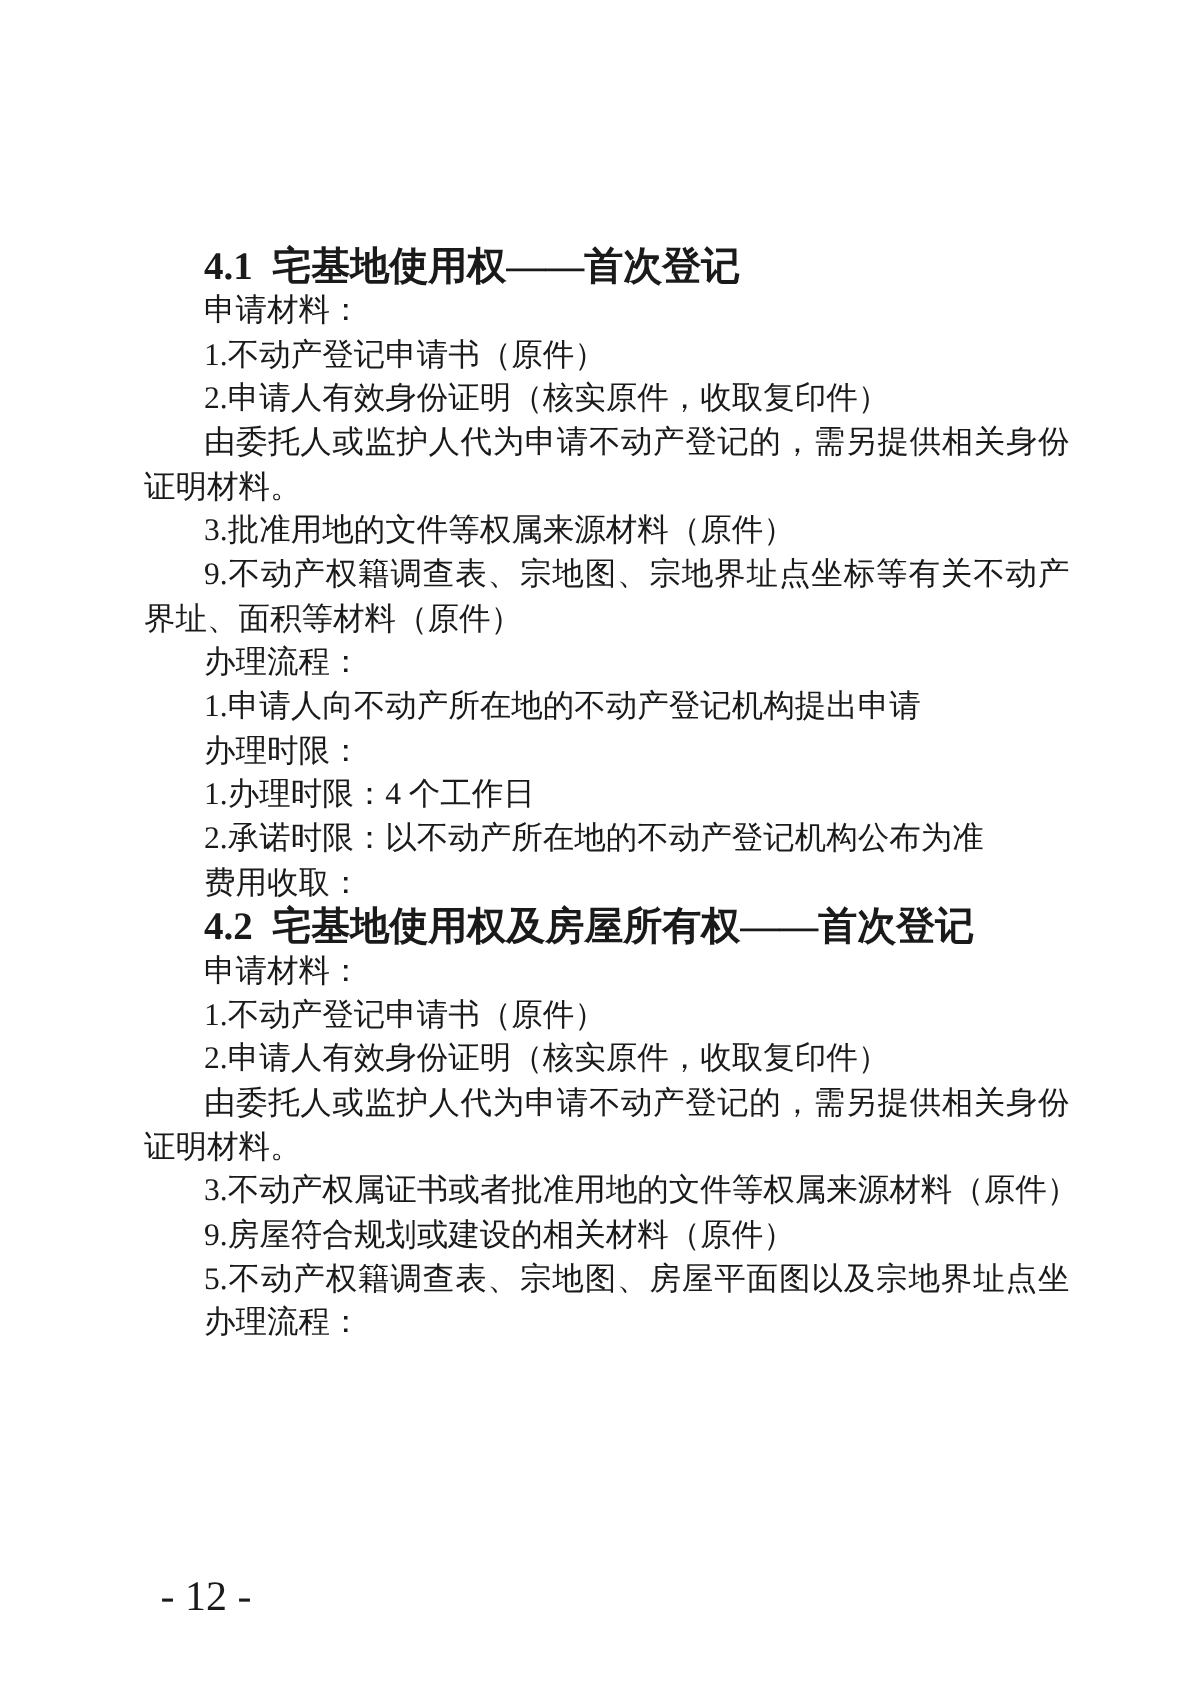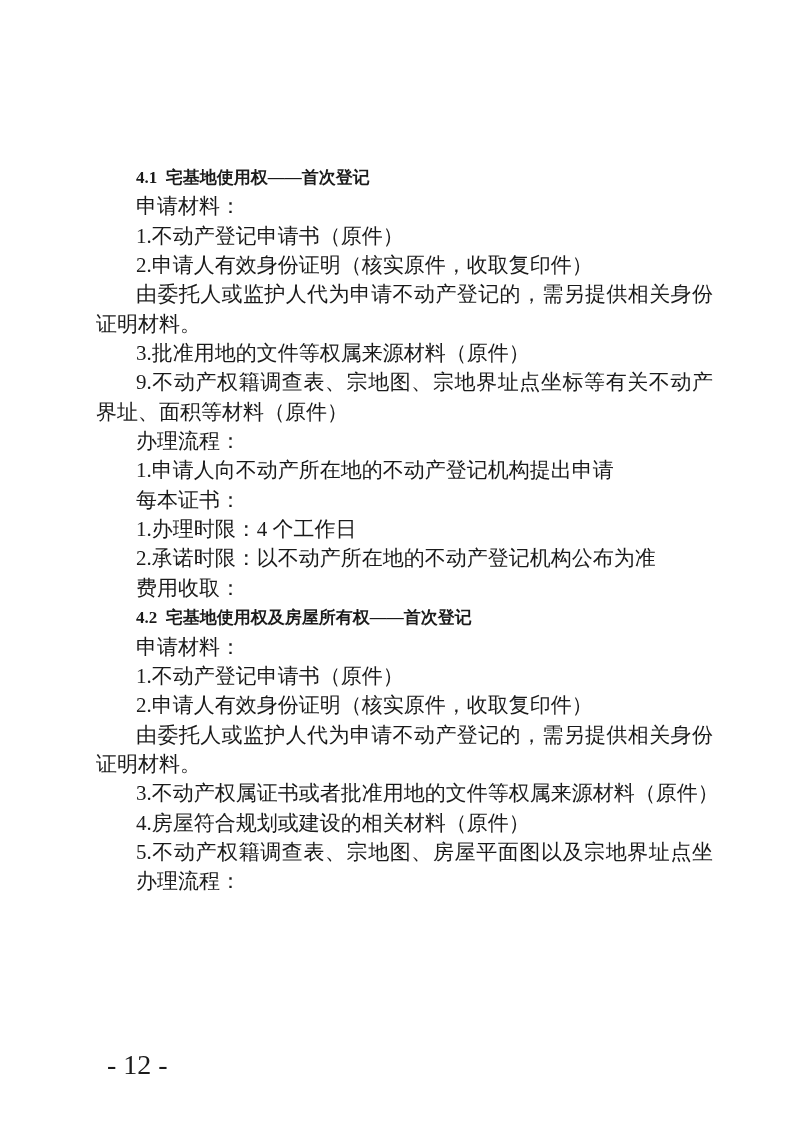--- a/index.html
+++ b/index.html
@@ -34,21 +34,21 @@
   .ind {
     padding-left: 40px;     
   }
   .stretch {                
     white-space: normal;
     text-align: justify;
     text-align-last: justify;
   }
   .head {
     font-weight: bold;
-    font-size: 17px;
+    font-size: 26px;
   }
   .footer {
     position: absolute;
     left: 107px;
     top: 1052px;
     font-size: 28px;
     line-height: 26px;
     color: #1a1a1a;
   }
 </style>
@@ -62,32 +62,32 @@
     <p class="ln ind">申请材料：</p>
     <p class="ln ind">1.不动产登记申请书（原件）</p>
     <p class="ln ind">2.申请人有效身份证明（核实原件，收取复印件）</p>
     <p class="ln ind stretch">由委托人或监护人代为申请不动产登记的，需另提供相关身份</p>
     <p class="ln">证明材料。</p>
     <p class="ln ind">3.批准用地的文件等权属来源材料（原件）</p>
     <p class="ln ind stretch">9.不动产权籍调查表、宗地图、宗地界址点坐标等有关不动产</p>
     <p class="ln">界址、面积等材料（原件）</p>
     <p class="ln ind">办理流程：</p>
     <p class="ln ind">1.申请人向不动产所在地的不动产登记机构提出申请</p>
-    <p class="ln ind">每本证书：</p>
+    <p class="ln ind">办理时限：</p>
     <p class="ln ind">1.办理时限：4 个工作日</p>
     <p class="ln ind">2.承诺时限：以不动产所在地的不动产登记机构公布为准</p>
     <p class="ln ind">费用收取：</p>
 
     <p class="ln ind head">4.2  宅基地使用权及房屋所有权——首次登记</p>
     <p class="ln ind">申请材料：</p>
     <p class="ln ind">1.不动产登记申请书（原件）</p>
     <p class="ln ind">2.申请人有效身份证明（核实原件，收取复印件）</p>
     <p class="ln ind stretch">由委托人或监护人代为申请不动产登记的，需另提供相关身份</p>
     <p class="ln">证明材料。</p>
     <p class="ln ind">3.不动产权属证书或者批准用地的文件等权属来源材料（原件）</p>
-    <p class="ln ind">4.房屋符合规划或建设的相关材料（原件）</p>
+    <p class="ln ind">9.房屋符合规划或建设的相关材料（原件）</p>
     <p class="ln ind stretch">5.不动产权籍调查表、宗地图、房屋平面图以及宗地界址点坐</p>
     <p class="ln ind">办理流程：</p>
 
   </section>
 
   <div class="footer">- 12 -</div>
 </main>
 
 </body></html>

